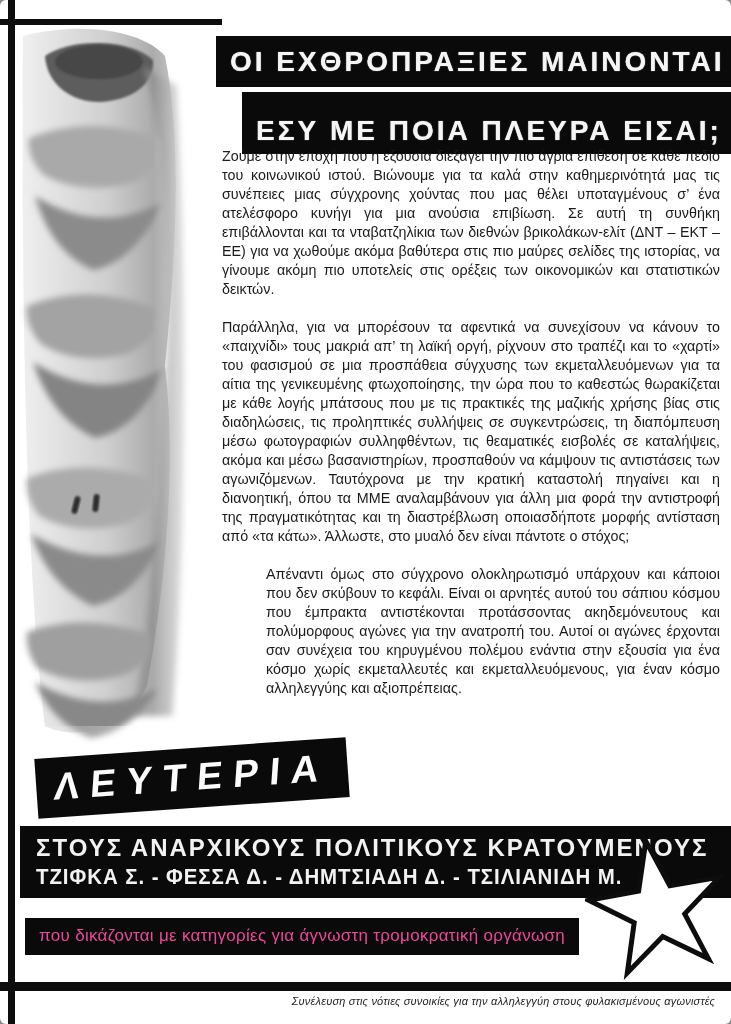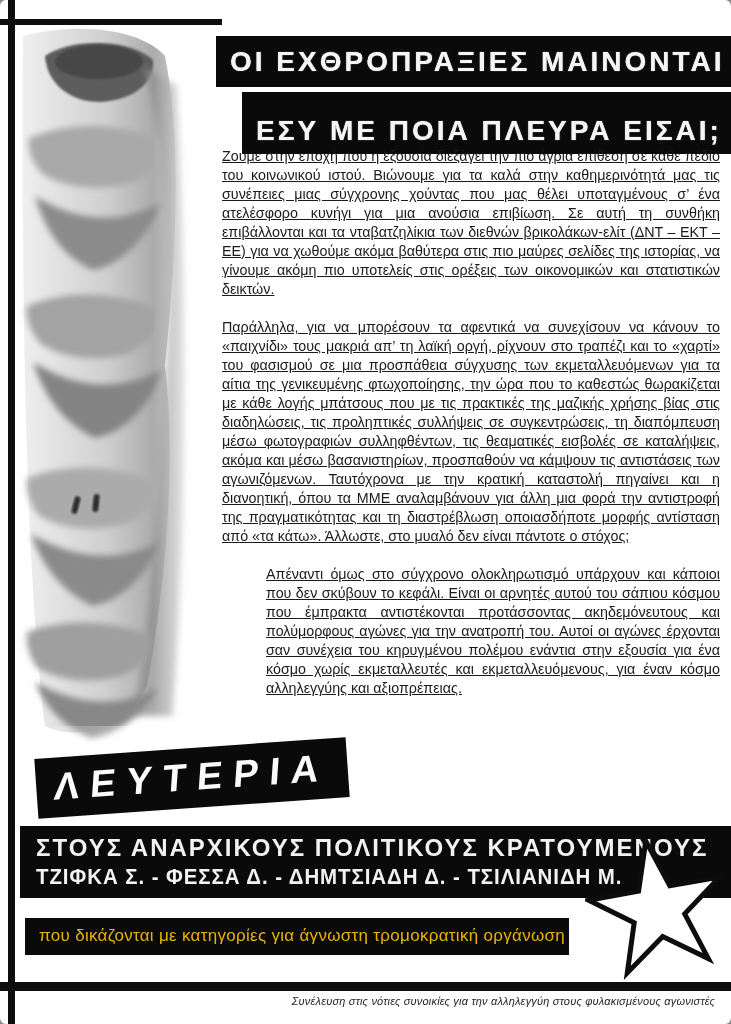--- a/index.html
+++ b/index.html
@@ -24,21 +24,21 @@
   .head-bar.second{margin-top:5px;margin-left:26px;padding:25px 12px 9px 14px;}
 
   
   .portrait{position:absolute;left:15px;top:26px;width:185px;height:722px;}
 
   
   .copy{
     position:absolute;left:222px;top:147px;width:498px;
     font-size:14.3px;line-height:19px;text-align:justify;color:#1b1b1b;
   }
-  .copy p{margin:0 0 19px 0;text-decoration:underline;}
+  .copy p{margin:0 0 19px 0;}
   .copy p:last-child{margin-bottom:0;margin-left:44px;}
 
   
   .freedom{
     position:absolute;left:36px;top:748px;
     background:#0a0a0a;color:#fbfbfb;
     padding:10px 18px 12px 18px;
     transform:rotate(-4deg);
     font-weight:bold;font-size:38px;line-height:1;letter-spacing:11px;
     white-space:nowrap;
@@ -58,22 +58,22 @@
     font-weight:bold;font-size:22px;line-height:30px;letter-spacing:1px;white-space:nowrap;
     transform:scaleX(.93);transform-origin:left center;
   }
 
   
   .star{position:absolute;left:585px;top:832px;width:146px;height:150px;z-index:3;}
 
   
   .charge{
     position:absolute;left:25px;top:918px;
-    background:#0a0a0a;color:#eab308;
-    font-size:17px;line-height:22px;padding:7px 4px 8px 14px;
+    background:#0a0a0a;color:#ec4899;
+    font-size:17px;line-height:22px;padding:7px 14px 8px 14px;
     letter-spacing:.3px;white-space:nowrap;z-index:1;
   }
 
   
   .footer-note{
     position:absolute;right:16px;top:995px;width:700px;
     text-align:right;font-style:italic;font-size:11px;color:#1e1e1e;
     letter-spacing:.2px;
   }
 </style>

